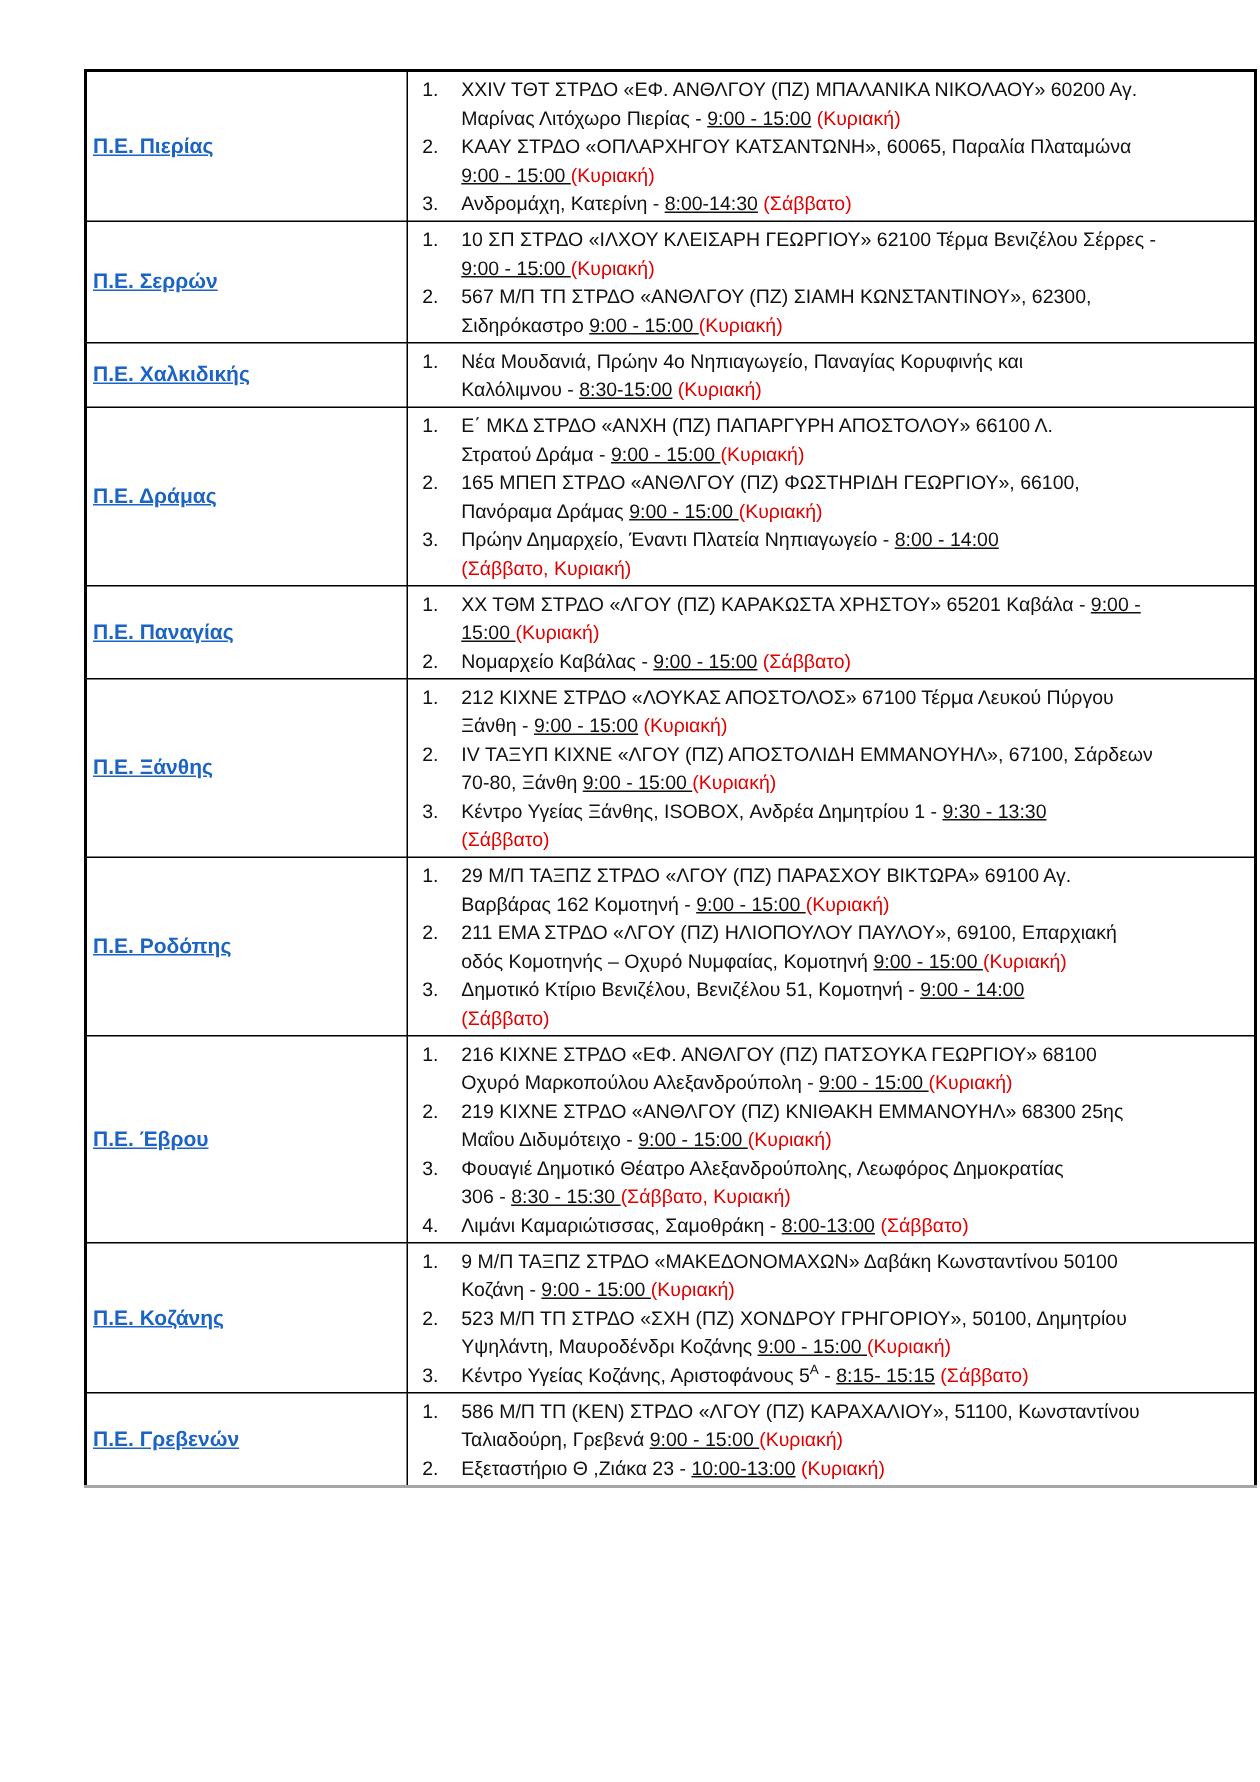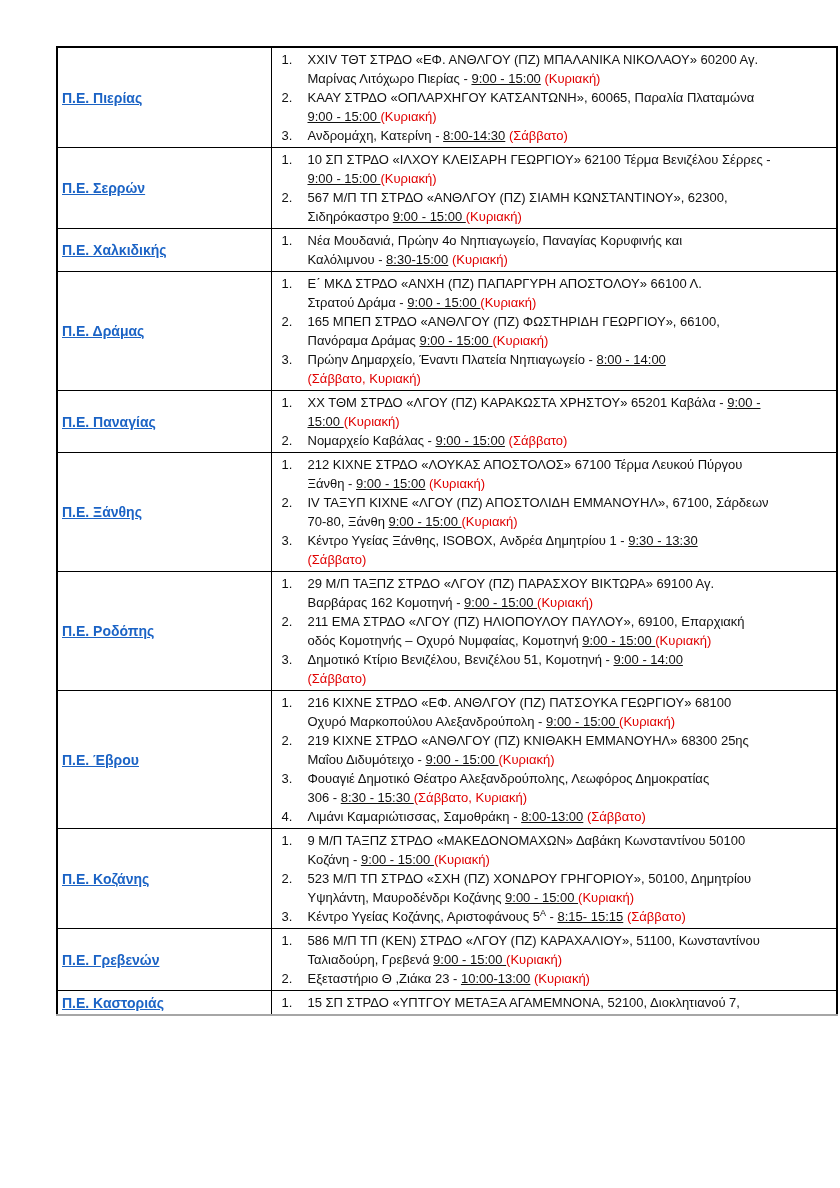--- a/index.html
+++ b/index.html
@@ -304,26 +304,15 @@
               </span>
             </div>
             <div class="item">
               <span class="item-num">2.</span>
               <span class="item-content">
                 <div class="line"><span class="t-x">Εξεταστήριο Θ ,Ζιάκα 23 - </span><span class="t-u">10:00-13:00</span><span class="t-x"> </span><span class="t-r">(Κυριακή)</span></div>
               </span>
             </div>
           </td>
         </tr>
-        <tr>
-          <td class="region-cell"><span class="region-link">Π.Ε. Καστοριάς</span></td>
-          <td class="items-cell">
-            <div class="item">
-              <span class="item-num">1.</span>
-              <span class="item-content">
-                <div class="line"><span class="t-x">15 ΣΠ ΣΤΡΔΟ «ΥΠΤΓΟΥ ΜΕΤΑΞΑ ΑΓΑΜΕΜΝΟΝΑ, 52100, Διοκλητιανού 7,</span></div>
-              </span>
-            </div>
-          </td>
-        </tr>
       </tbody>
   </table>
 </div>
 
 </body></html>

